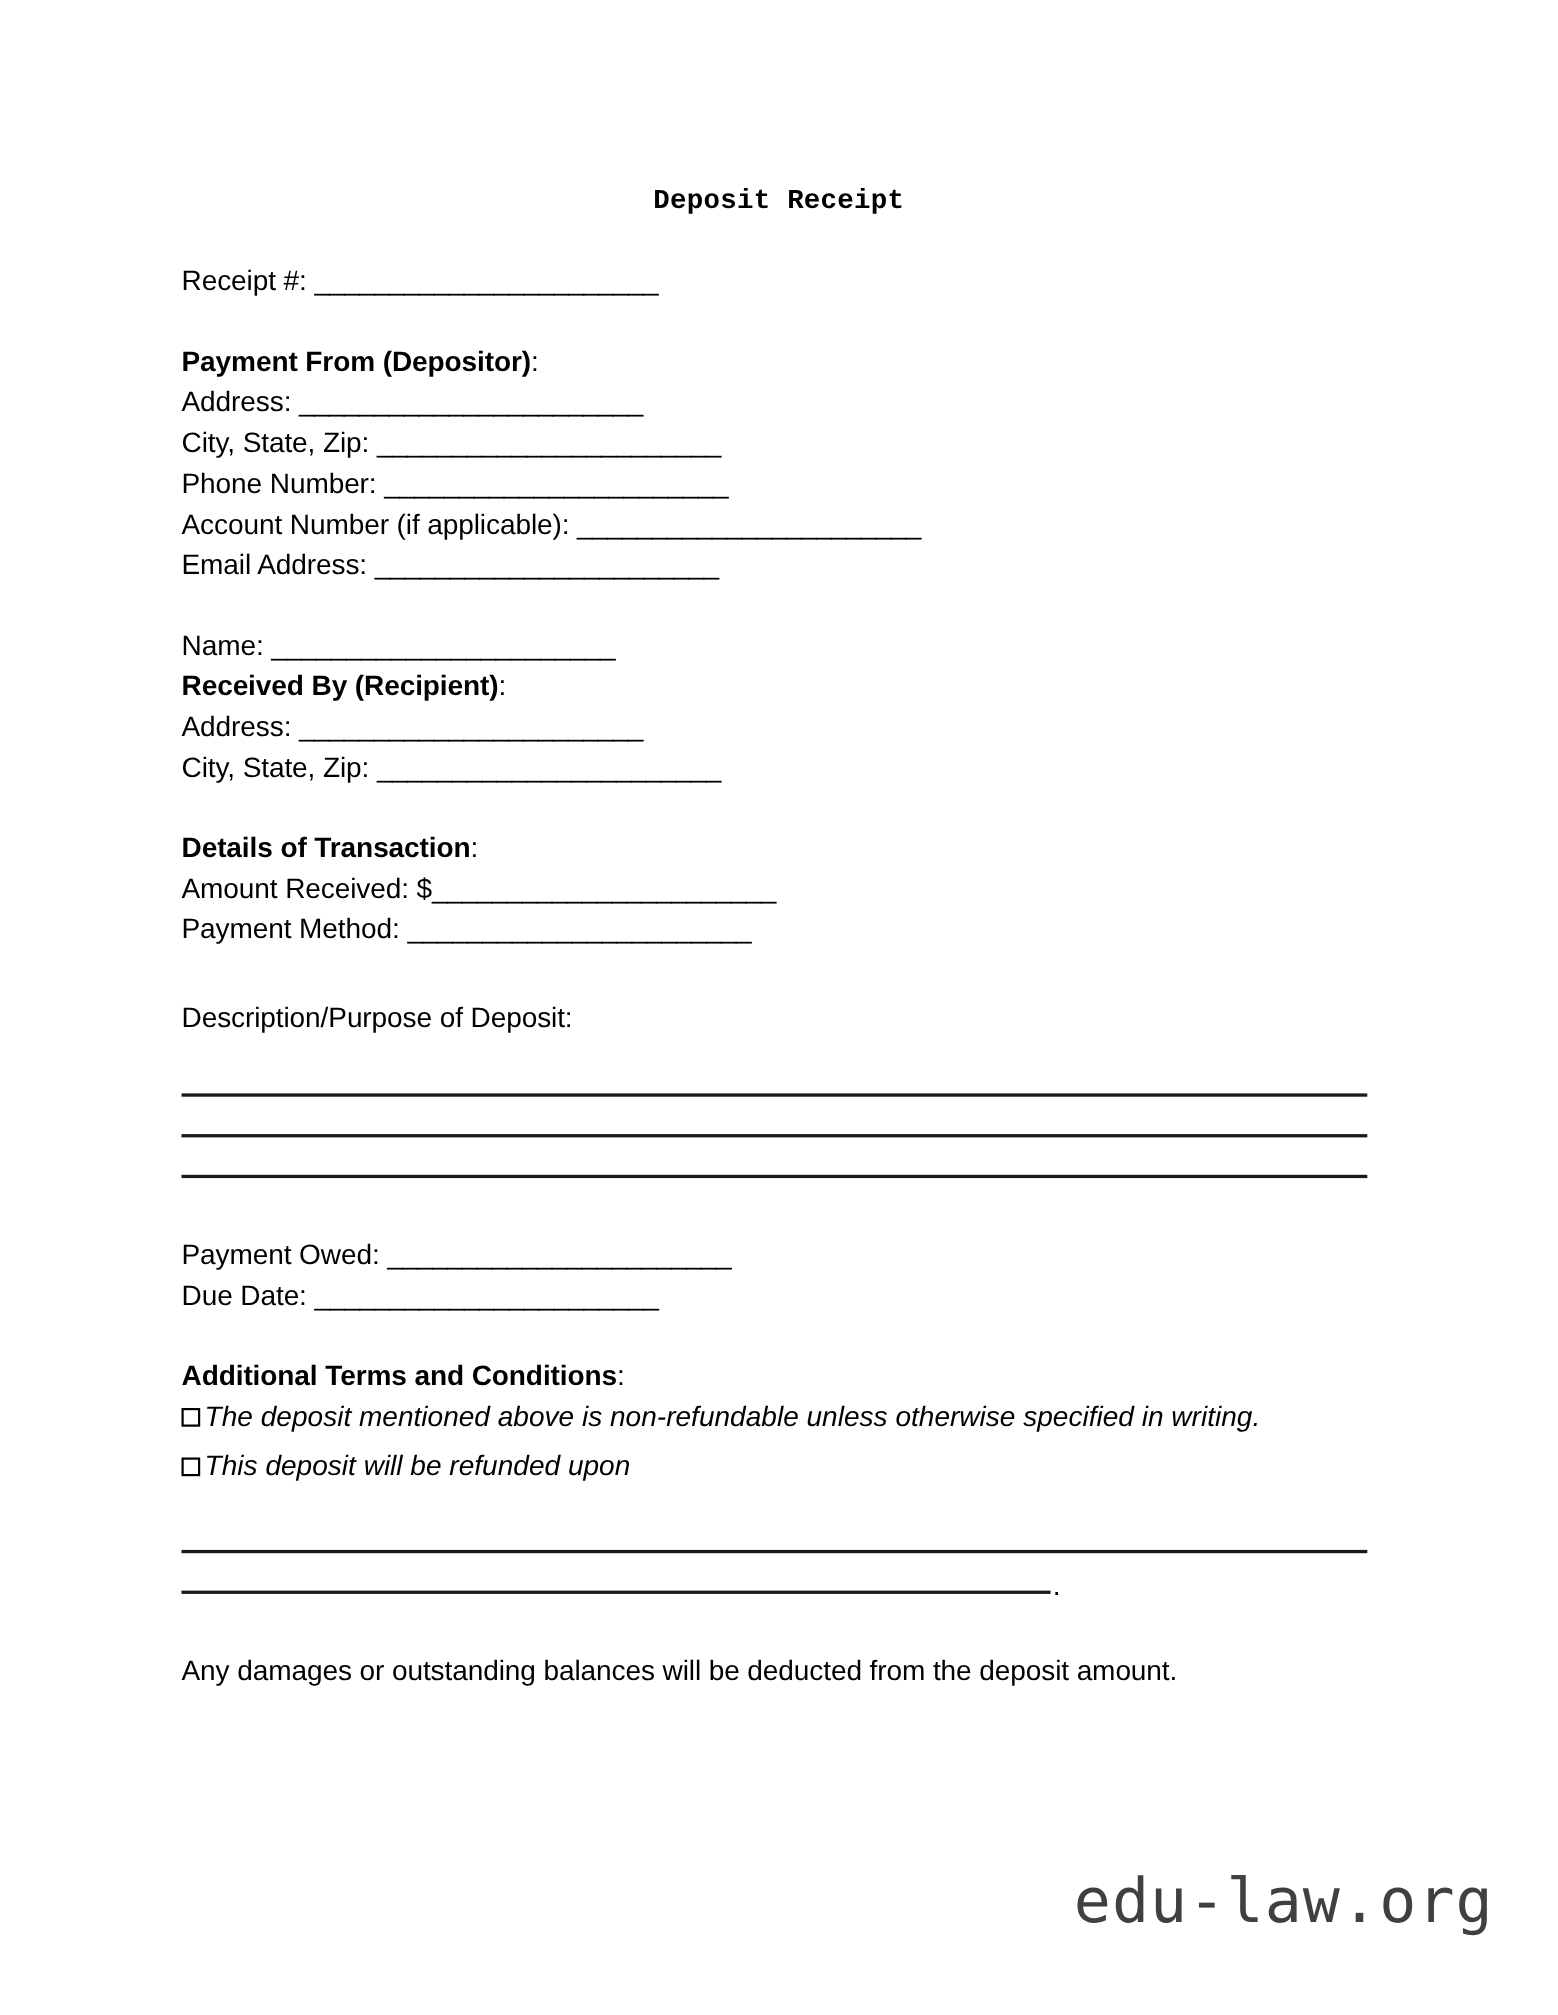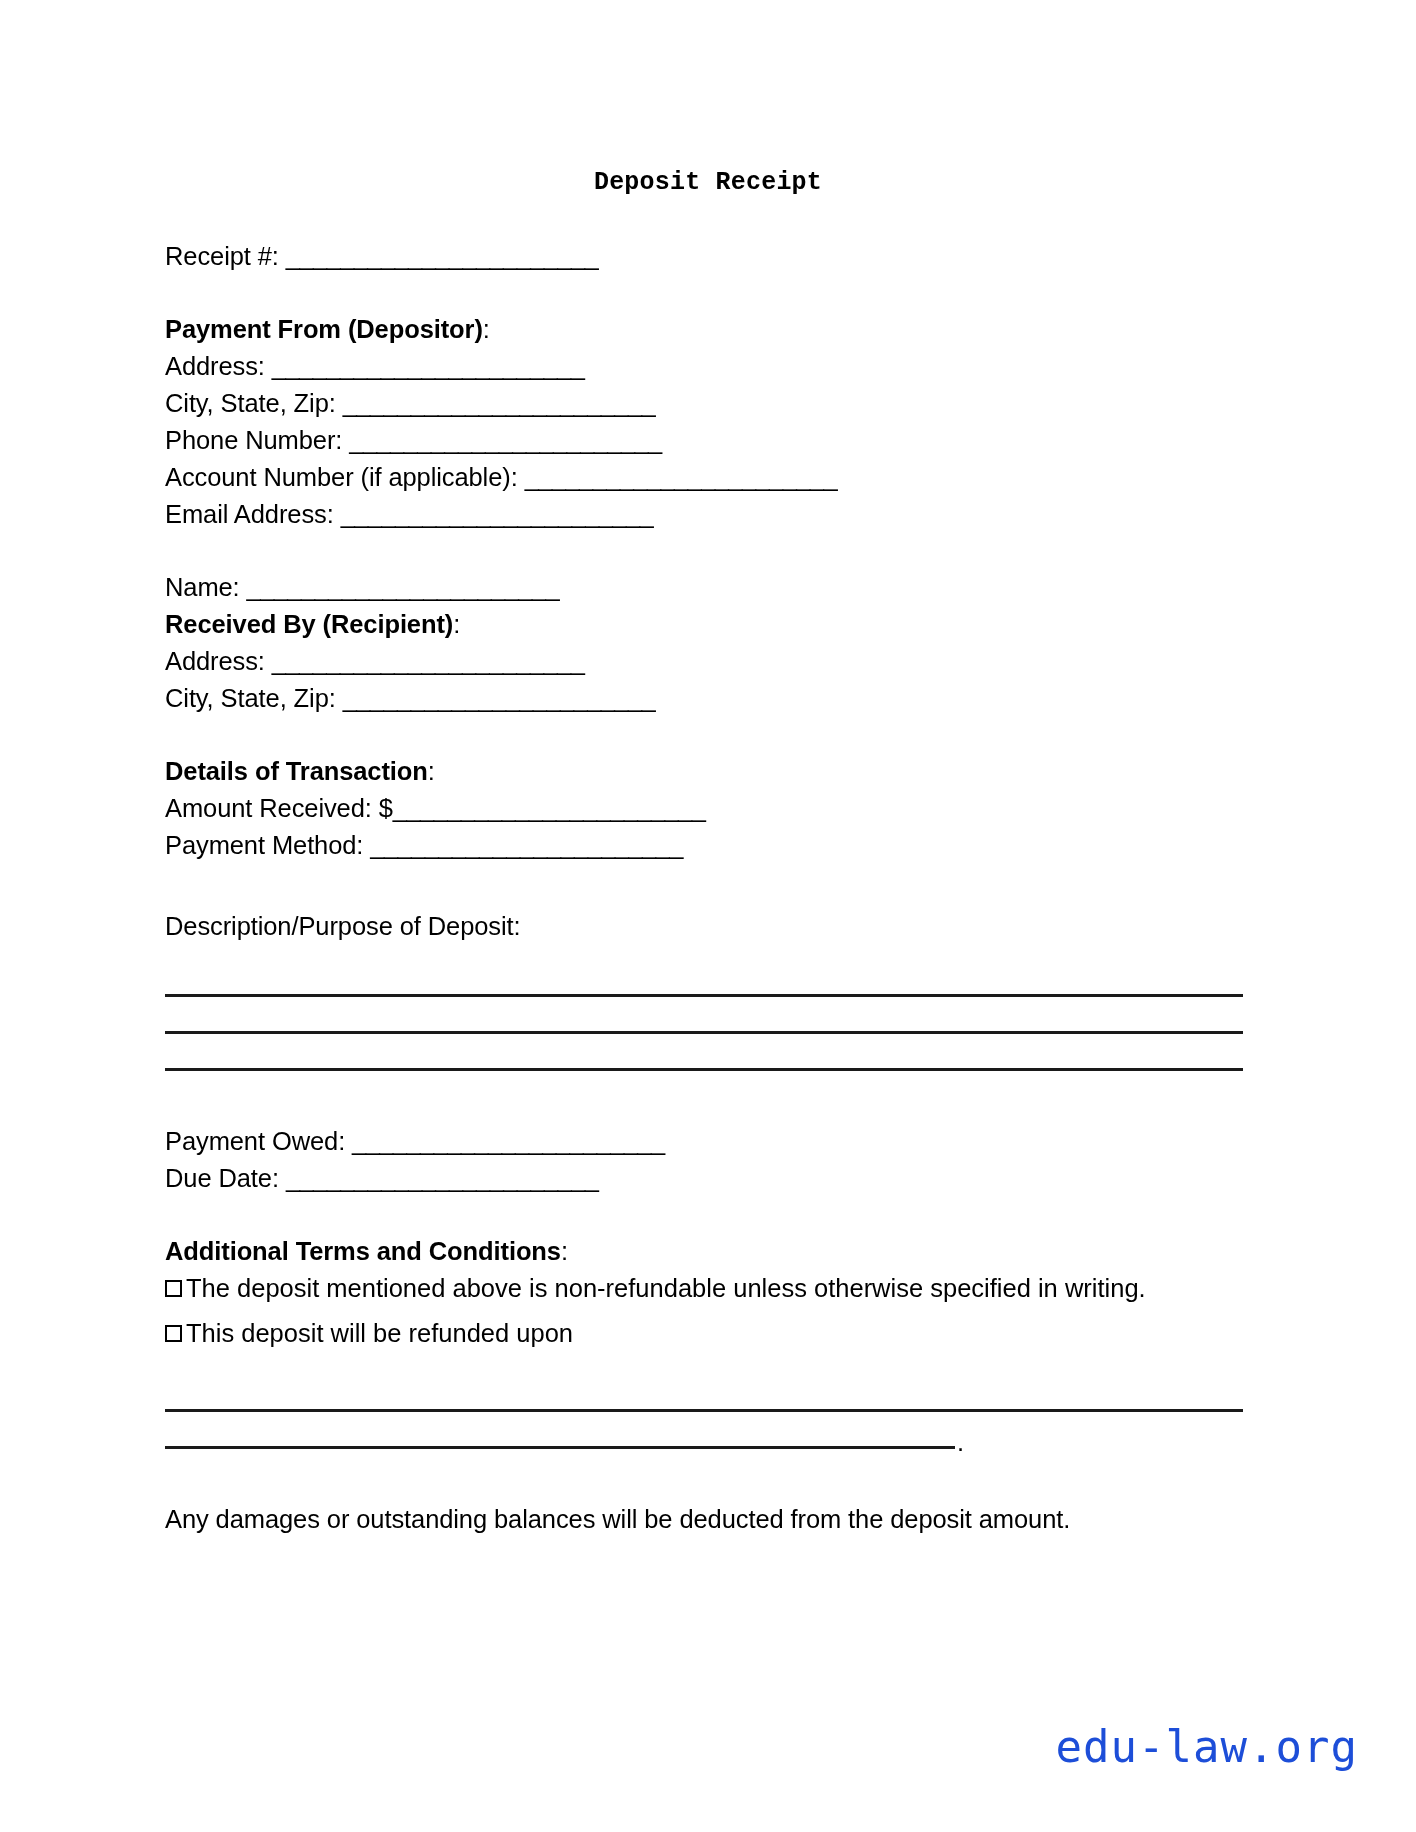--- a/index.html
+++ b/index.html
@@ -104,31 +104,32 @@
     height: 17px;
     border: 2.5px solid #000000;
     background: #ffffff;
     margin-top: 10px;
     margin-right: 4px;
     flex: 0 0 auto;
     box-sizing: border-box;
   }
   .check-label {
     white-space: pre;
+    font-style: italic;
   }
 
   
   .footer-brand {
     position: absolute;
     right: 58px;
-    bottom: 60px;
+    bottom: 71px;
     font-family: "DejaVu Sans Mono", "Liberation Mono", monospace;
-    font-size: 44px;
+    font-size: 56px;
     letter-spacing: 1px;
-    color: #1d4ed8;
+    color: #404040;
     white-space: pre;
   }
 </style>
 </head>
 <body>
 
 <div class="page">
 
   <div class="doc-title">Deposit Receipt</div>
 

